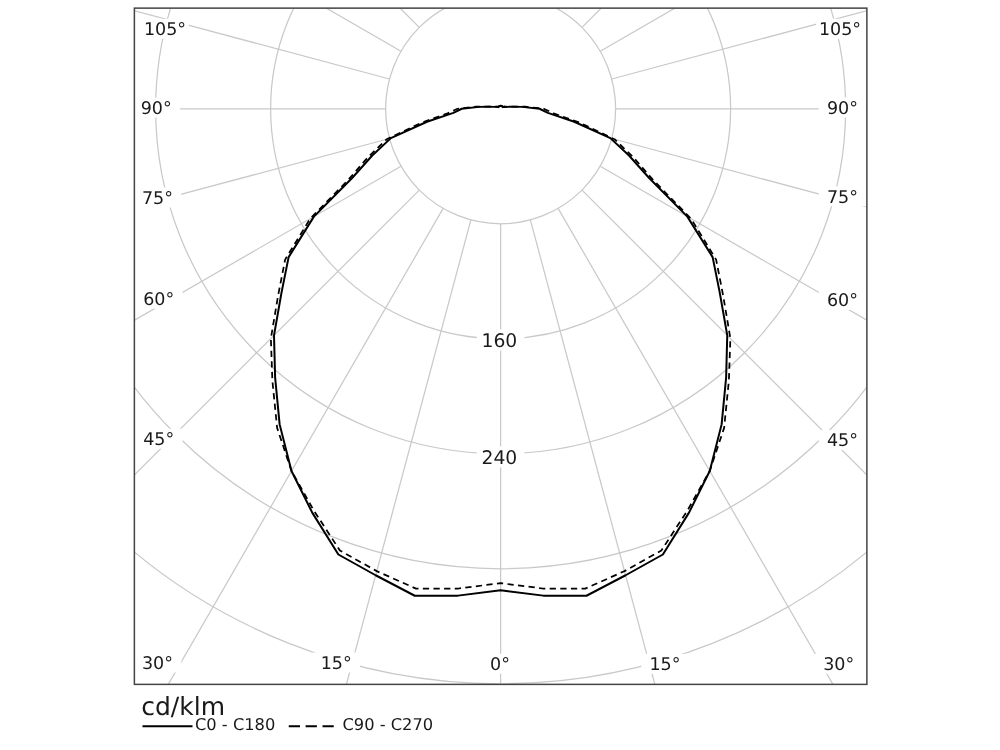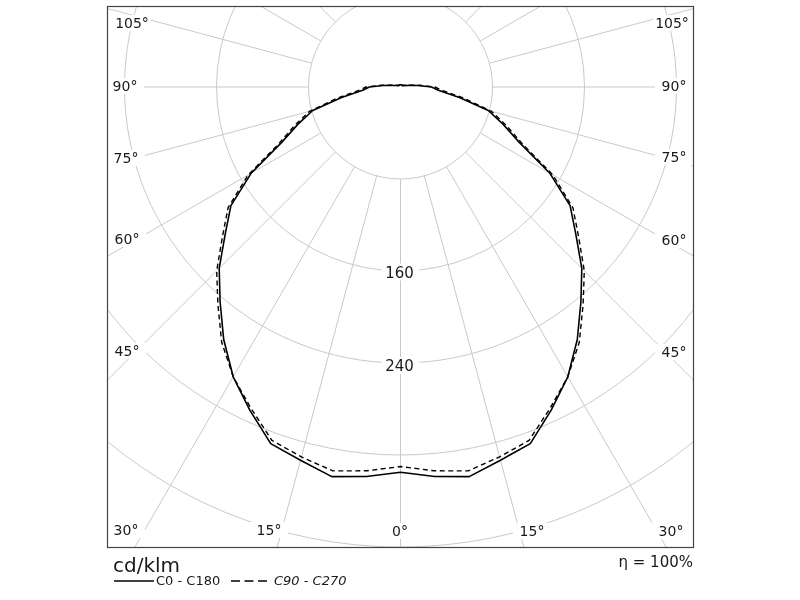--- a/index.html
+++ b/index.html
@@ -4,21 +4,21 @@
 <style>
   html,body{margin:0;padding:0;background:#fff;}
   #screen{position:relative;width:800px;height:600px;background:#ffffff;overflow:hidden;
           font-family:"DejaVu Sans","Liberation Sans",sans-serif;color:#1a1a1a;}
   #chart-svg{position:absolute;left:0;top:0;}
   .abs{position:absolute;}
   #unit-label{left:113px;top:553px;font-size:20px;}
   #eta-label{left:493px;top:553px;width:200px;text-align:right;font-size:15px;}
   .legend-label{font-size:13px;}
   #legend-label-0{left:156px;top:573px;}
-  #legend-label-1{left:274px;top:573px;font-style:italic;}
+  #legend-label-1{left:274px;top:573px;}
   #legend-sample-0{left:113px;top:578px;}
   #legend-sample-1{left:230px;top:577px;}
 </style>
 </head>
 <body>
 
 <div id="screen">
 
   <svg id="chart-svg" width="800" height="600" viewBox="0 0 800 600">
       <defs>
@@ -105,14 +105,13 @@
   <svg id="legend-sample-0" class="abs" width="42" height="6">
     <line x1="1" y1="3" x2="41" y2="3" stroke="#000" stroke-width="1.6"></line>
   </svg>
   <div id="legend-label-0" class="abs legend-label">C0 - C180</div>
 
   <svg id="legend-sample-1" class="abs" width="42" height="8">
     <line x1="1" y1="4" x2="41" y2="4" stroke="#000" stroke-width="1.6" stroke-dasharray="9 4.5"></line>
   </svg>
   <div id="legend-label-1" class="abs legend-label">C90 - C270</div>
 
-  <div id="eta-label" class="abs">η = 100%</div>
 </div>
 
 </body></html>

